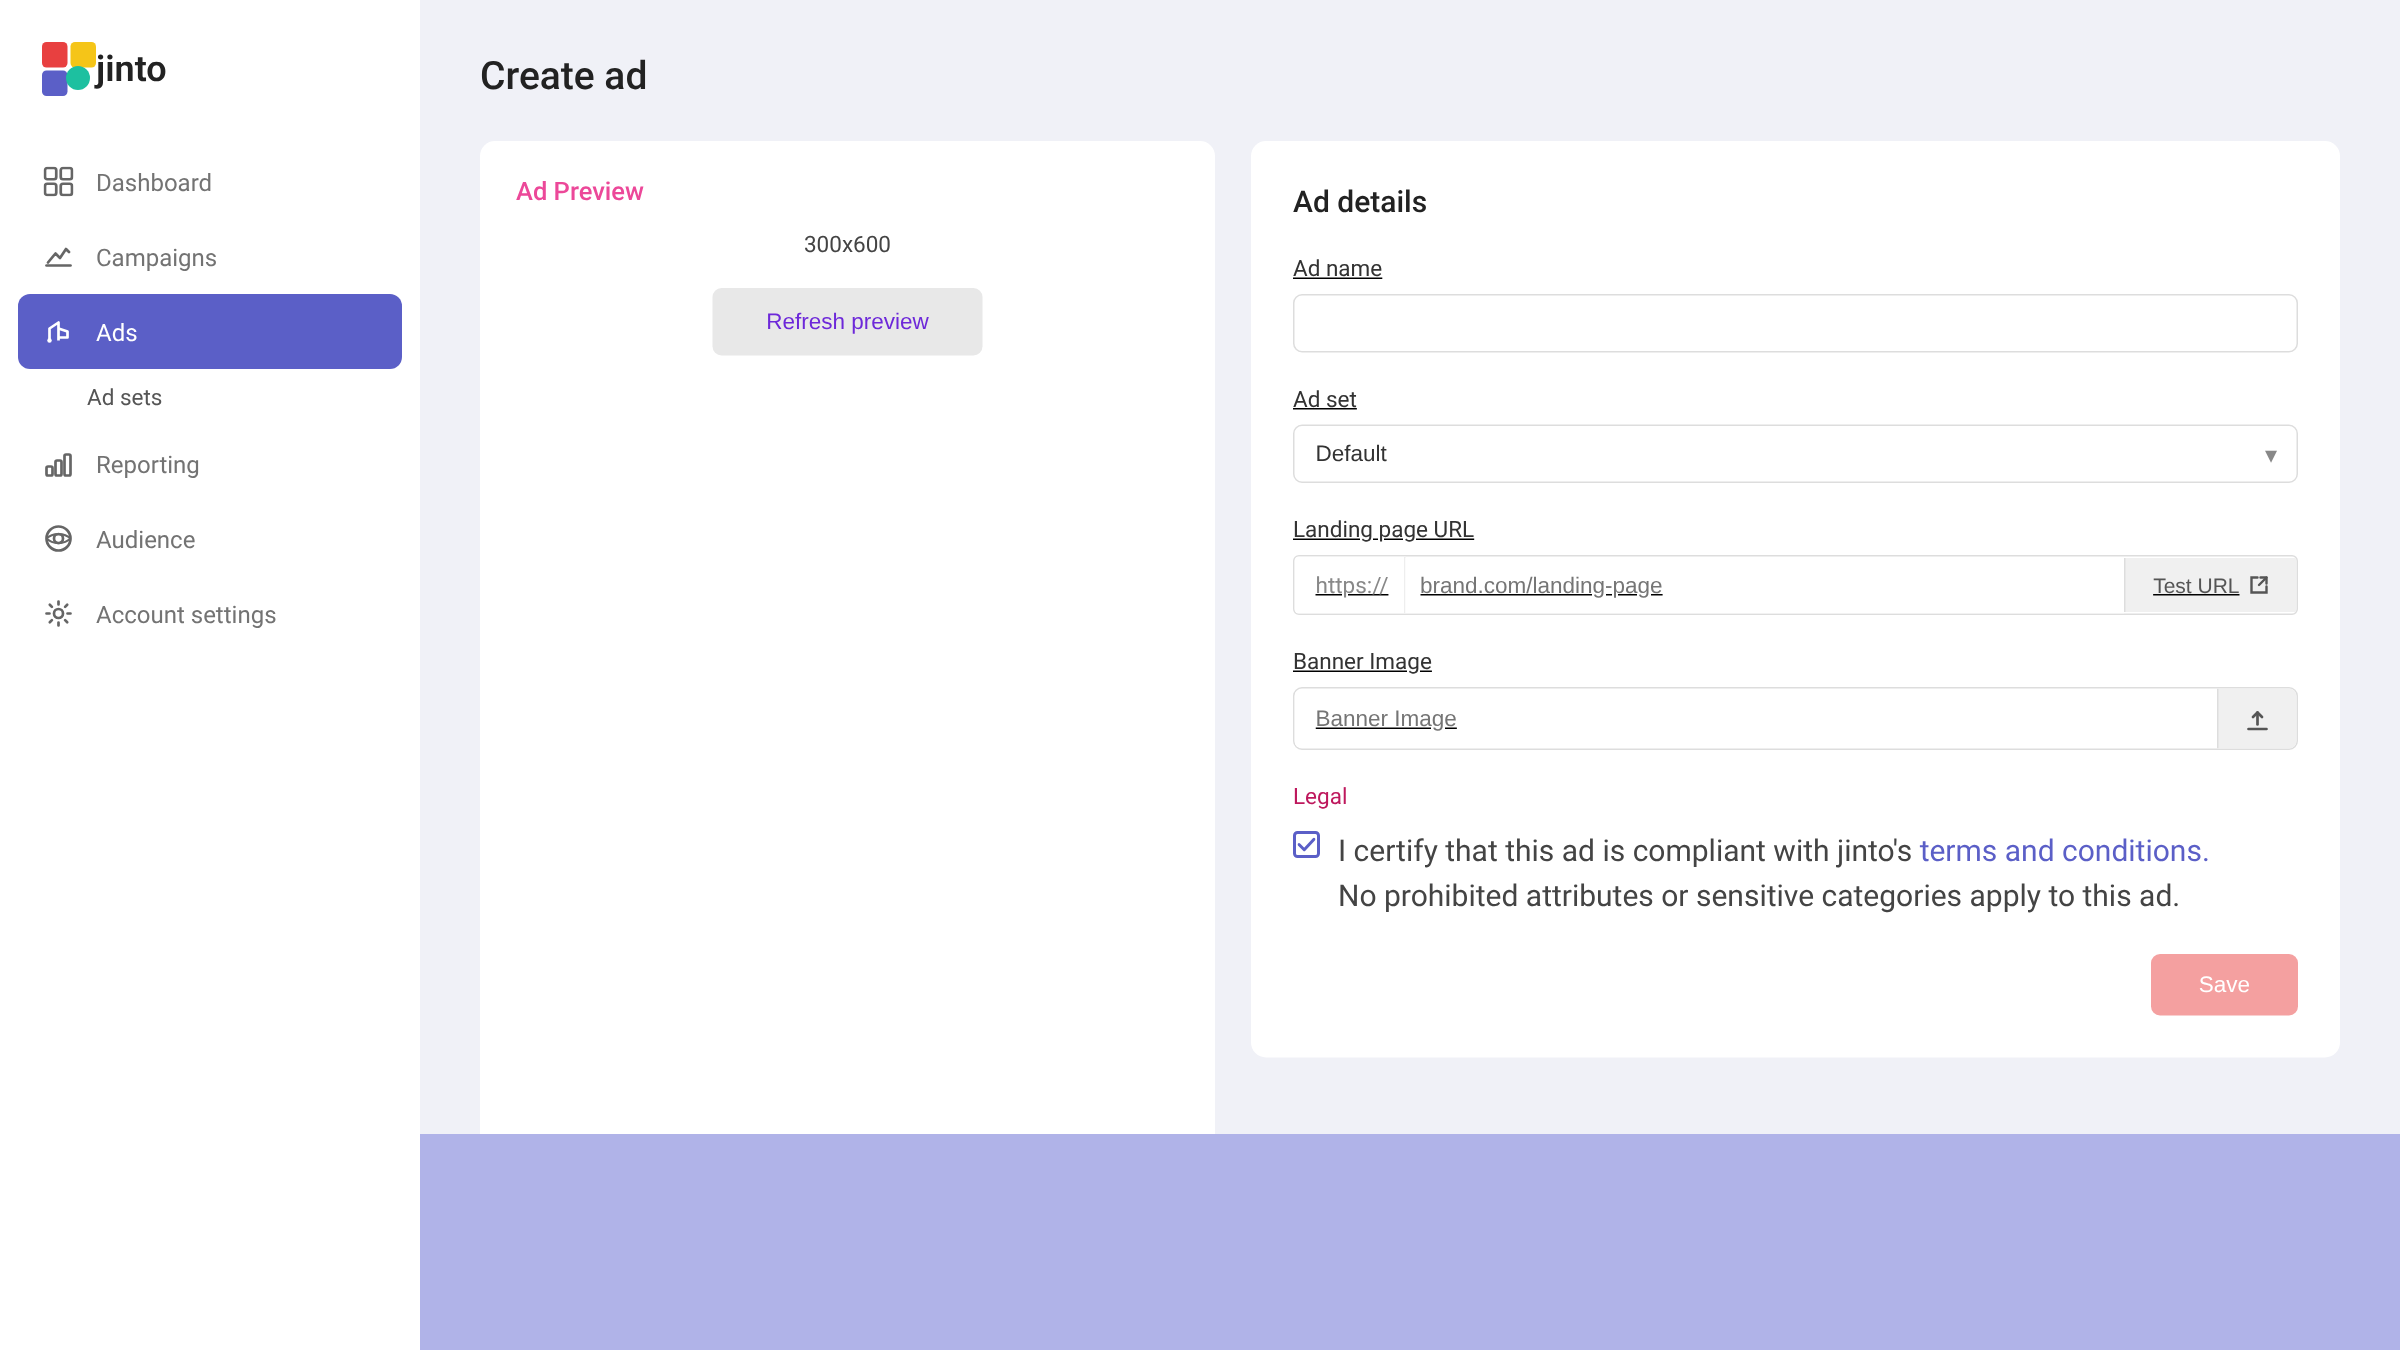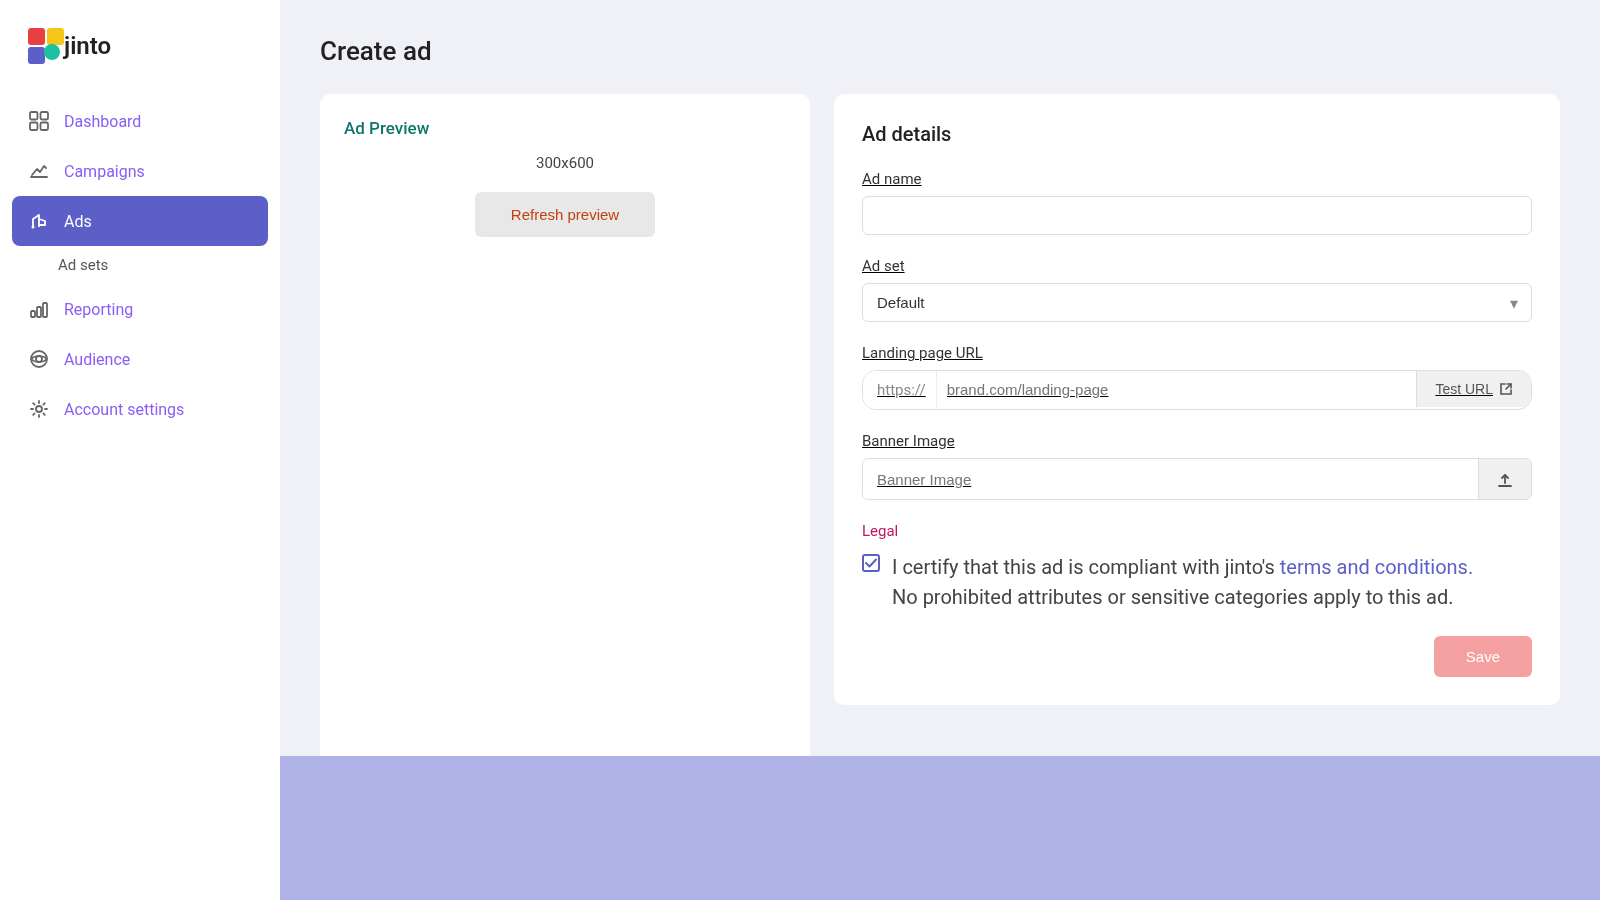--- a/index.html
+++ b/index.html
@@ -34,21 +34,21 @@
       font-weight: 600;
       color: #222;
     }
 
     .nav-item {
       display: flex;
       align-items: center;
       gap: 14px;
       padding: 14px 28px;
       cursor: pointer;
-      color: #8b5cf6;
+      color: #737373;
       font-size: 16px;
       border-radius: 0;
       transition: background 0.15s;
     }
     .nav-item.active {
       background: #5b5fc7;
       color: #fff;
       border-radius: 8px;
       margin: 0 12px;
       padding: 14px 16px;
@@ -104,21 +104,21 @@
       flex: 0 0 490px;
       min-height: 720px;
       display: flex;
       flex-direction: column;
       align-items: center;
     }
 
     .panel-title {
       font-size: 17px;
       font-weight: 500;
-      color: #0f766e;
+      color: #ec4899;
       align-self: flex-start;
       margin-bottom: 16px;
       text-align: right;
     }
 
     .preview-size-label {
       font-size: 15px;
       color: #444;
       margin-bottom: 16px;
     }
@@ -172,21 +172,21 @@
       line-height: 1.5;
       font-family: Georgia, serif;
     }
 
     .refresh-btn {
       background: #e8e8e8;
       border: none;
       border-radius: 6px;
       padding: 14px 36px;
       font-size: 15px;
-      color: #c2410c;
+      color: #6d28d9;
       cursor: pointer;
       margin-top: 4px;
     }
 
     
     .ad-details-panel {
       background: #fff;
       border-radius: 10px;
       padding: 28px 28px 28px 28px;
       flex: 1;
@@ -244,23 +244,23 @@
       position: absolute;
       right: 14px;
       top: 50%;
       transform: translateY(-50%);
       pointer-events: none;
       color: #888;
     }
 
     .url-row {
       display: flex;
-      align-items: flex-start;
+      align-items: center;
       border: 1.5px solid #ddd;
-      border-radius: 14px;
+      border-radius: 4px;
       overflow: hidden;
     }
 
     .url-prefix {
       background: #fff;
       padding: 10px 10px 10px 14px;
       font-size: 15px;
       color: #888;
       white-space: nowrap;
       border-right: 1.5px solid #eee;

